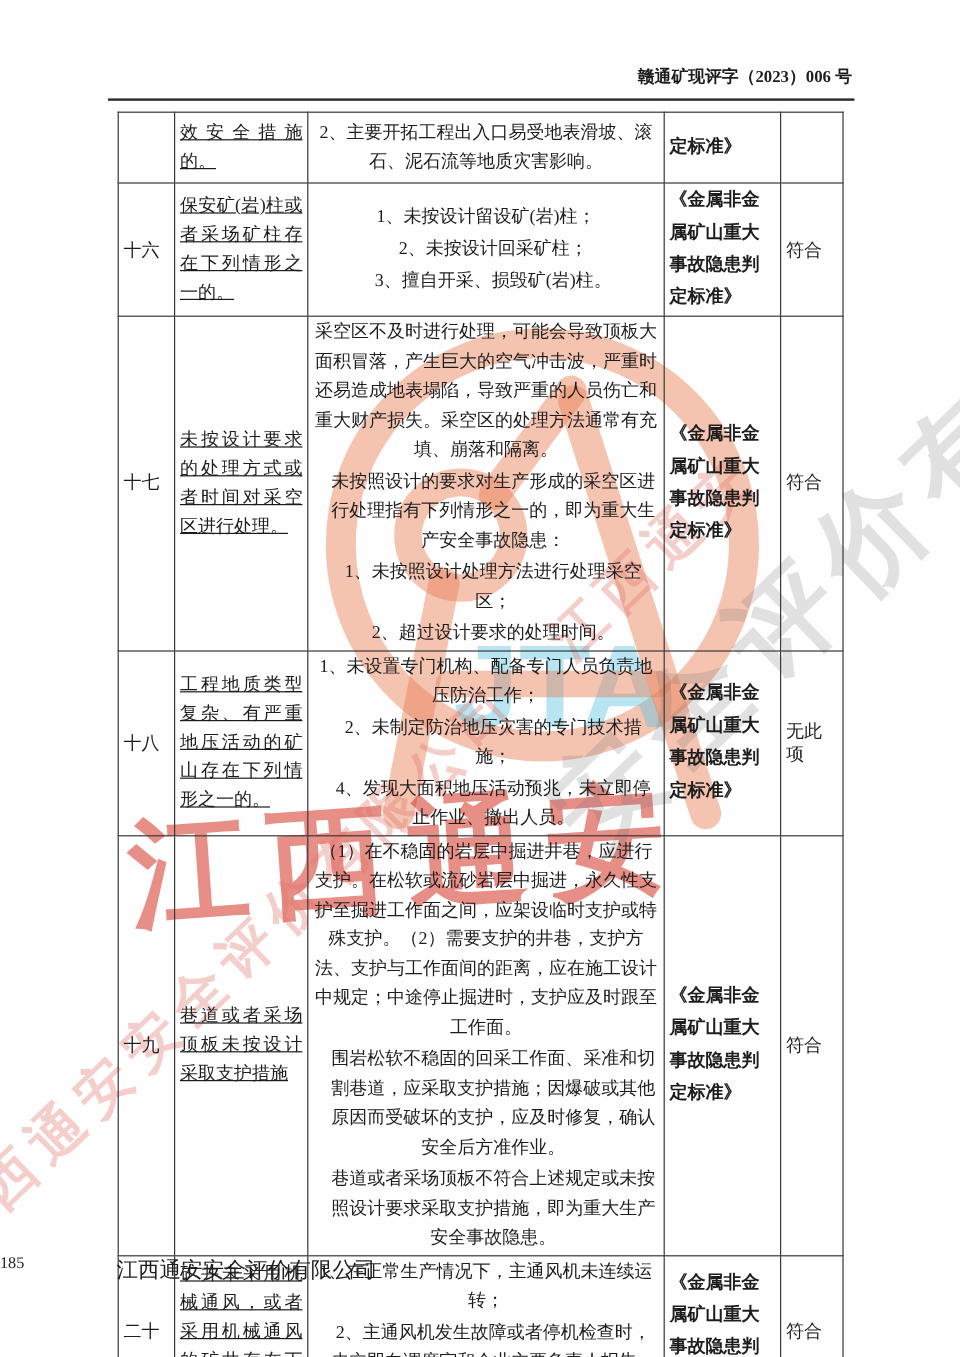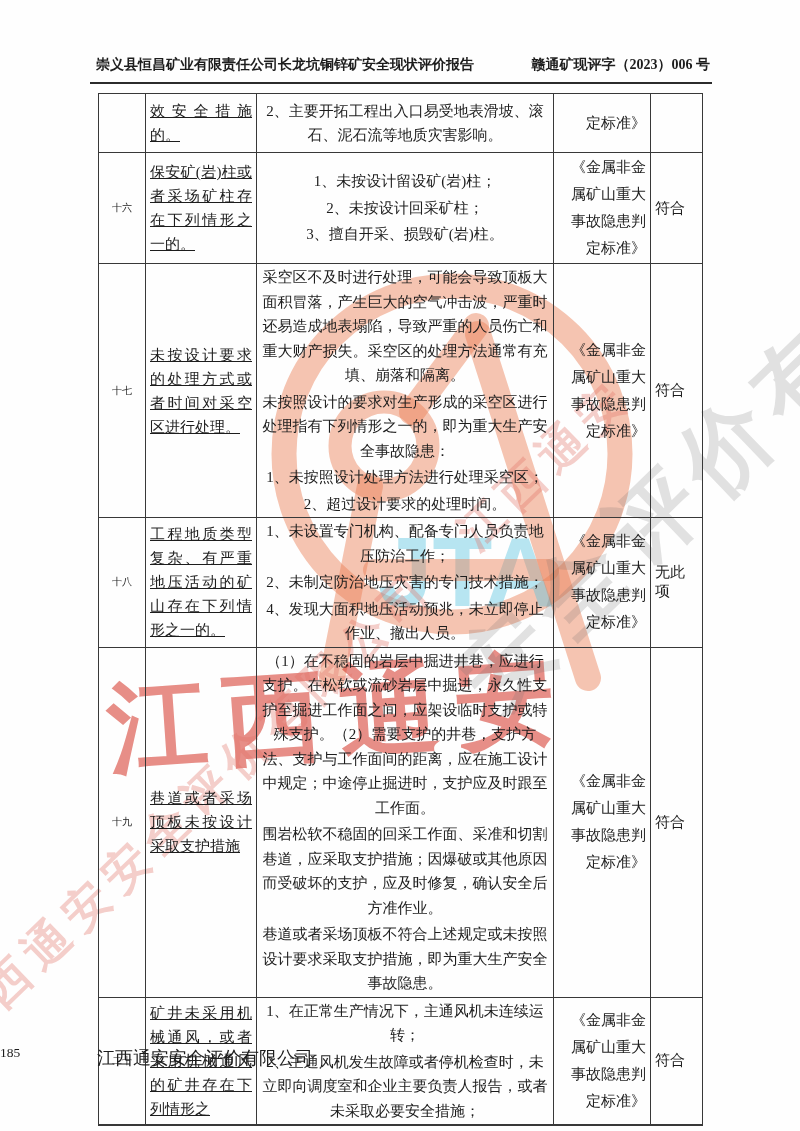--- a/index.html
+++ b/index.html
@@ -46,26 +46,26 @@
     position:absolute;left:98px;top:93px;width:604px;
     border-collapse:collapse;table-layout:fixed;
     font-size:15px;
   }
   table.doc{border:1.5px solid #383838;border-bottom-width:2.5px;}
   table.doc td{
     border:1px solid #383838;
     vertical-align:middle;overflow:hidden;
     padding:1px 4px;
   }
-  td.c-no{text-align:center;font-size:10px;}
+  td.c-no{font-size:15px;}
   td.c-item{line-height:24px;padding:2px 6px;text-align:justify;text-decoration:underline;}
   td.c-det{line-height:24.5px;padding:2px 5px 2px 8px;}
   td.c-det p{margin:0;text-align:center;}
-  td.c-det p + p{margin-top:2px;}
-  td.c-basis{text-align:right;line-height:27px;padding:2px 7px;}
+  td.c-det p + p{margin-top:2px;margin-left:12px;}
+  td.c-basis{text-align:left;line-height:27px;padding:2px 7px;font-weight:bold;}
   td.c-res{text-align:left;}
   .footer-company{position:absolute;left:97px;top:1046px;font-size:18px;}
   .footer-page{position:absolute;left:0;top:1045px;width:800px;font-size:13.5px;}
 </style>
 </head>
 <body>
 
 <div class="page">
 
   <div class="watermark">
@@ -79,21 +79,20 @@
       <path d="M108 316 L282 316" stroke="rgba(236,126,85,0.45)" stroke-width="22" fill="none" stroke-linecap="round"></path>
     </svg>
     <div class="wm-red">江西通安</div>
     <div class="wm-pink">江西通安安全评价有限公司　江西通安</div>
     <div class="wm-gray">安全评价有限公司</div>
   </div>
 
   <div class="content">
 
     <div class="header">
-      <span class="h-left">崇义县恒昌矿业有限责任公司长龙坑铜锌矿安全现状评价报告</span>
       <span class="h-right">赣通矿现评字（2023）006 号</span>
     </div>
     <div class="header-rule"></div>
 
     <table class="doc">
       <colgroup>
         <col style="width:47px">
           <col style="width:111px">
           <col style="width:297px">
         <col style="width:97px">

